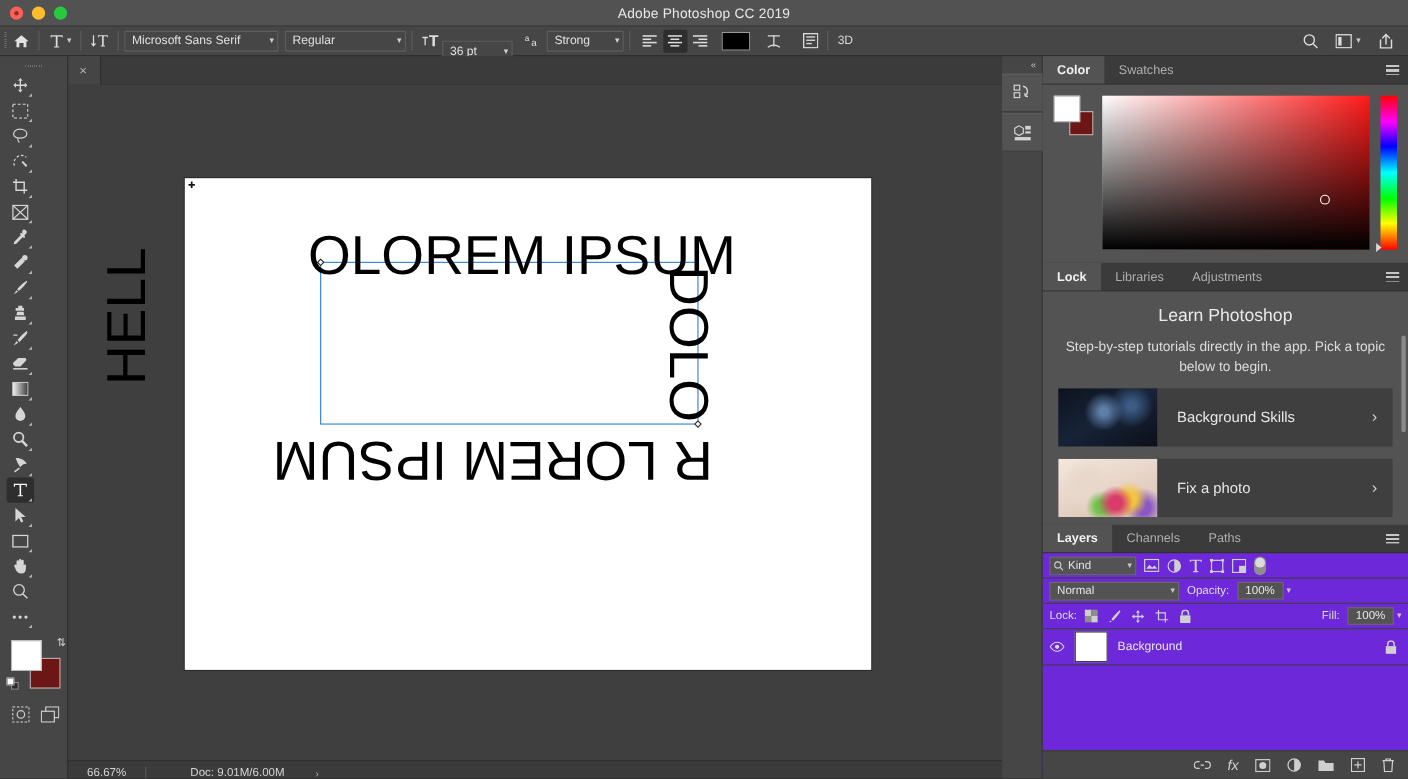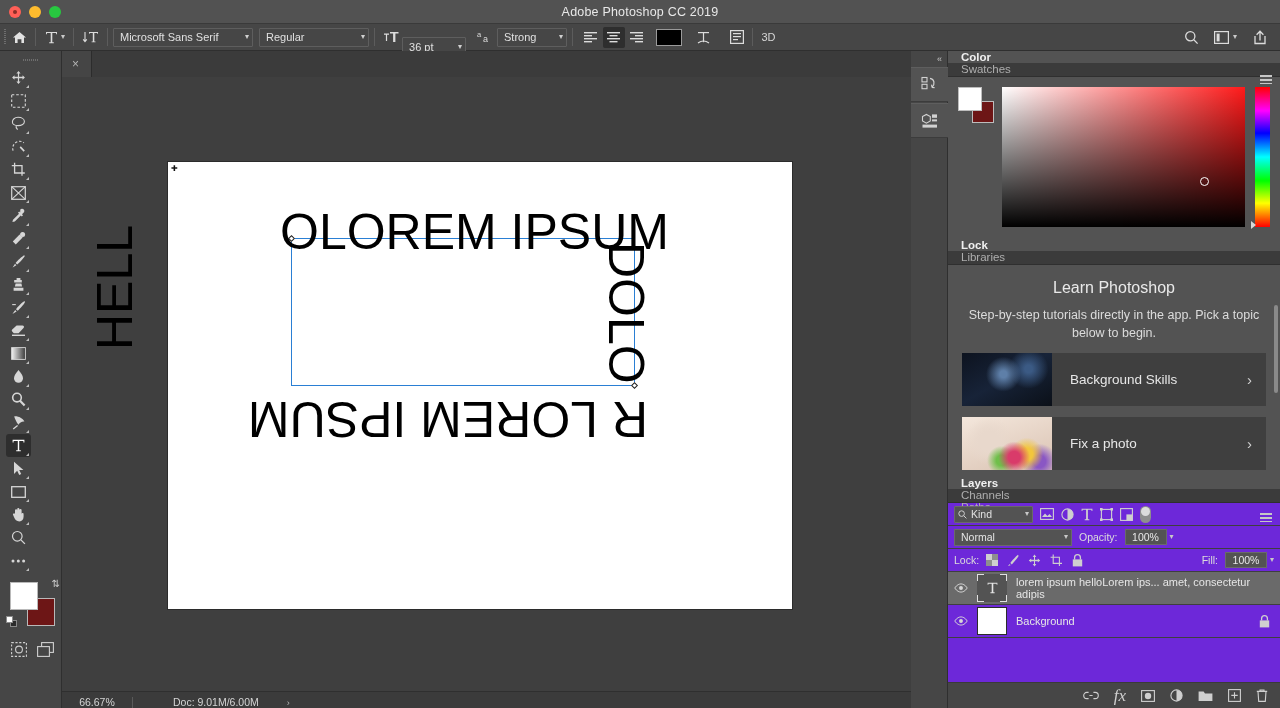--- a/index.html
+++ b/index.html
@@ -160,21 +160,20 @@
     width: 37px; height: 35px; display: flex; align-items: center; justify-content: center;
     background: #535353; color: #d2d2d2; margin-bottom: 1px;
     border-top: 1px solid #5e5e5e; border-bottom: 1px solid #3c3c3c;
   }
 
   
   .panels { position: absolute; left: 948px; top: 51px; width: 332px; height: 657px; background: #464646; }
   .panel-tabs {
     display: flex; align-items: stretch; height: 26px; background: #3b3b3b;
     border-bottom: 1px solid #2f2f2f;
-    flex-direction: column;
   }
   .ptab {
     display: flex; align-items: center; padding: 0 13px;
     font-size: 11.5px; color: #aeaeae;
   }
   .ptab.active { background: #535353; color: #f0f0f0; font-weight: bold; }
   .ptab-menu { margin-left: auto; display:flex; align-items:center; padding-right:8px; color:#c6c6c6; }
   .burger { width: 12px; height: 9px;
     background: repeating-linear-gradient(to bottom,#c6c6c6 0 2px,transparent 2px 4px); }
 
@@ -807,38 +806,20 @@
           </span>
         </span>
         <span style="flex:1"></span>
         <span class="lp-label">Fill:</span>
         <span class="num-wrap">
           <span class="num-field">100%</span>
           <span class="chev">▾</span>
         </span>
       </div>
 
-      <div class="layer-item selected">
-        <span class="eye">
-          <svg width="15" height="10" viewBox="0 0 15 10">
-              <path d="M0.8 5 C3 1.4 6 0.6 7.5 0.6 C9 0.6 12 1.4 14.2 5 C12 8.6 9 9.4 7.5 9.4 C6 9.4 3 8.6 0.8 5 Z" stroke="#d8d8d8" stroke-width="1" fill="none"></path>
-              <circle cx="7.5" cy="5" r="2.1" fill="#d8d8d8"></circle>
-            </svg>
-        </span>
-        <span class="layer-thumb">
-          <i class="tcorner tc1"></i>
-            <i class="tcorner tc2"></i>
-            <i class="tcorner tc3"></i>
-            <i class="tcorner tc4"></i>
-          <svg width="11" height="12" viewBox="0 0 11 12">
-              <path d="M0.6 0.8 h9.8 v2 h-0.8 V1.7 H6.3 v8.6 h1.3 v0.9 H3.4 v-0.9 h1.3 V1.7 H1.4 v1.1 H0.6 Z" fill="#e4e4e4"></path>
-            </svg>
-        </span>
-        <span class="layer-name">lorem ipsum helloLorem ips... amet, consectetur adipis</span>
-      </div>
 
       <div class="layer-item">
         <span class="eye">
           <svg width="15" height="10" viewBox="0 0 15 10">
               <path d="M0.8 5 C3 1.4 6 0.6 7.5 0.6 C9 0.6 12 1.4 14.2 5 C12 8.6 9 9.4 7.5 9.4 C6 9.4 3 8.6 0.8 5 Z" stroke="#d8d8d8" stroke-width="1" fill="none"></path>
               <circle cx="7.5" cy="5" r="2.1" fill="#d8d8d8"></circle>
             </svg>
         </span>
         <span class="layer-thumb bg"></span>
         <span class="layer-name">Background</span>
@@ -849,21 +830,21 @@
             </svg>
         </span>
       </div>
 
       <div class="layers-foot">
         <span>
           <svg width="16" height="9" viewBox="0 0 16 9">
               <path d="M6.4 4.5 H9.6 M5.6 1.4 H3.8 a3.1 3.1 0 0 0 0 6.2 h1.8 M10.4 1.4 h1.8 a3.1 3.1 0 0 1 0 6.2 h-1.8" stroke="#cfcfcf" stroke-width="1.1" fill="none"></path>
             </svg>
         </span>
-        <span style="font-size:17px;font-style:italic;font-family:Liberation Serif, serif">fx</span>
+        <span style="font-size:13px;font-style:italic;font-family:Liberation Sans, sans-serif">fx</span>
         <span>
           <svg width="14" height="12" viewBox="0 0 14 12">
               <rect x="0.6" y="0.6" width="12.8" height="10.8" stroke="#cfcfcf" stroke-width="1.1" fill="none"></rect>
               <circle cx="7" cy="6" r="3.2" fill="#cfcfcf"></circle>
             </svg>
         </span>
         <span>
           <svg width="13" height="13" viewBox="0 0 13 13">
               <circle cx="6.5" cy="6.5" r="5.6" stroke="#cfcfcf" stroke-width="1.1" fill="none"></circle>
               <path d="M6.5 0.9 a5.6 5.6 0 0 1 0 11.2 Z" fill="#cfcfcf"></path>

